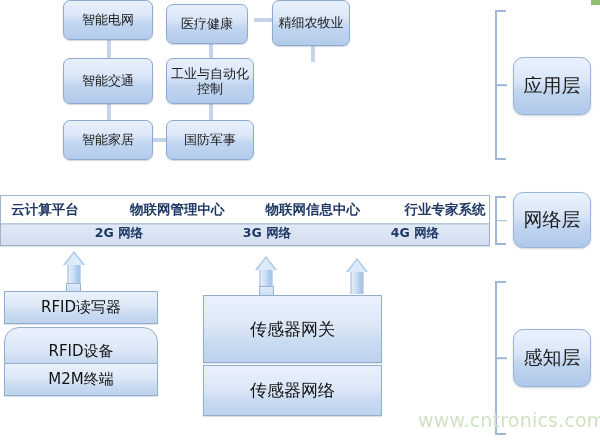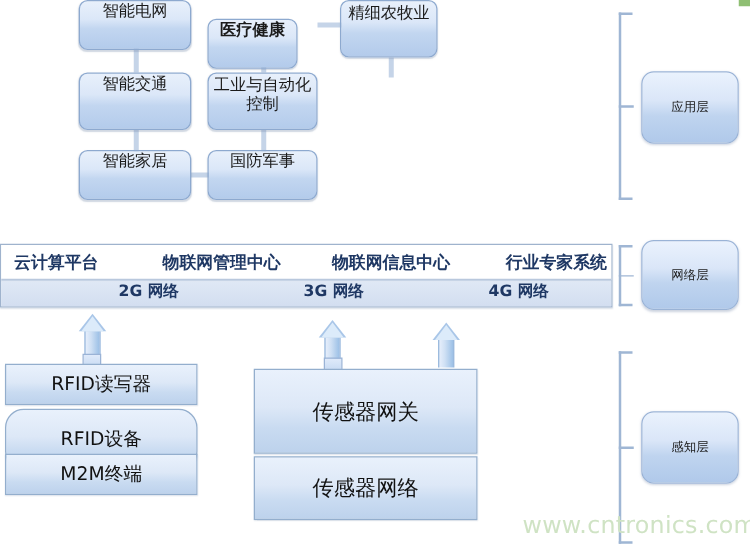--- a/index.html
+++ b/index.html
@@ -9,21 +9,21 @@
     font-family:"DejaVu Sans","Liberation Sans",sans-serif;
     overflow:hidden;
     position:relative;
   }
   #stage{position:relative;width:600px;height:442px;overflow:hidden;}
 
   
   .node{
     position:absolute;
     box-sizing:border-box;
-    display:flex;align-items:flex-start;justify-content:center;
+    display:flex;align-items:center;justify-content:center;
     text-align:center;
     color:#1b1b1b;
     font-size:13px;
     line-height:1.12;
     border:1px solid #8da9cf;
     border-radius:7px;
     background:linear-gradient(to bottom,#e8f0fb 0%,#dbe7f8 38%,#c2d6f0 58%,#b3cbeb 100%);
     box-shadow:0 1px 1px rgba(120,140,170,.35);
     padding:2px 3px;
     z-index:3;
@@ -32,21 +32,21 @@
 
   
   .layerbox{
     position:absolute;
     box-sizing:border-box;
     display:flex;align-items:center;justify-content:center;
     border:1px solid #9ab3d6;
     border-radius:10px;
     background:linear-gradient(to bottom,#eaf2fd 0%,#dae6f8 40%,#bfd4ef 62%,#b0c9ea 100%);
     box-shadow:0 1px 2px rgba(120,140,170,.38);
-    font-size:10px;color:#1b1b1b;
+    font-size:19px;color:#1b1b1b;
     z-index:4;
   }
 
   
   .conn{position:absolute;background:#c5d4e8;z-index:1;}
   .conn.v{width:4px;}
   .conn.h{height:4px;}
 
   
   .bracket{position:absolute;z-index:2;}
@@ -162,21 +162,21 @@
   </div>
 
   <div class="node" style="left:63px;top:58px;width:90px;height:46px;">
     <span>智能交通</span>
   </div>
 
   <div class="node" style="left:63px;top:120px;width:90px;height:40px;">
     <span>智能家居</span>
   </div>
 
-  <div class="node" style="left:166px;top:15px;width:72px;height:40px;font-weight:bold;">
+  <div class="node" style="left:166px;top:4px;width:82px;height:40px;">
     <span>医疗健康</span>
   </div>
 
   <div class="node two-line" style="left:166px;top:58px;width:88px;height:46px;">
     <span>工业与自动化控制</span>
   </div>
 
   <div class="node" style="left:166px;top:120px;width:88px;height:40px;">
     <span>国防军事</span>
   </div>

